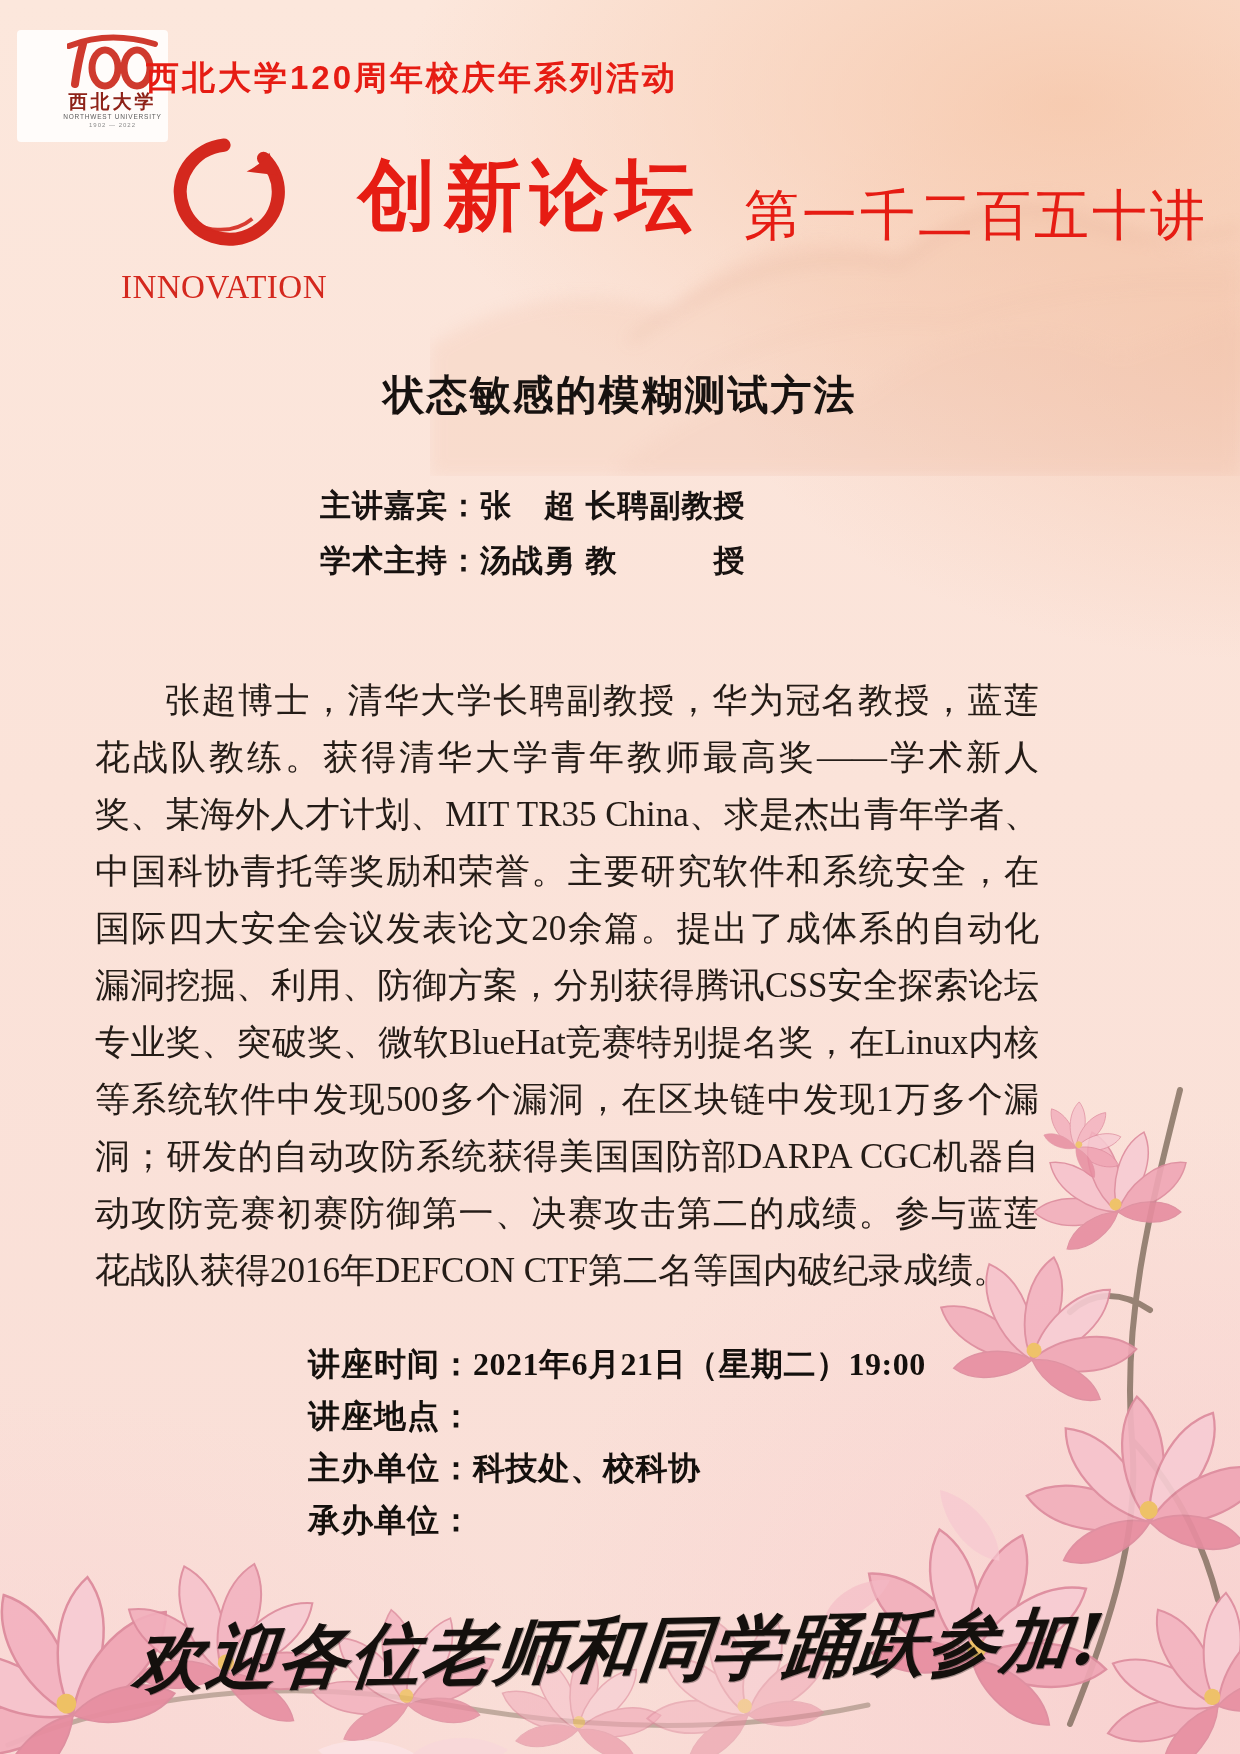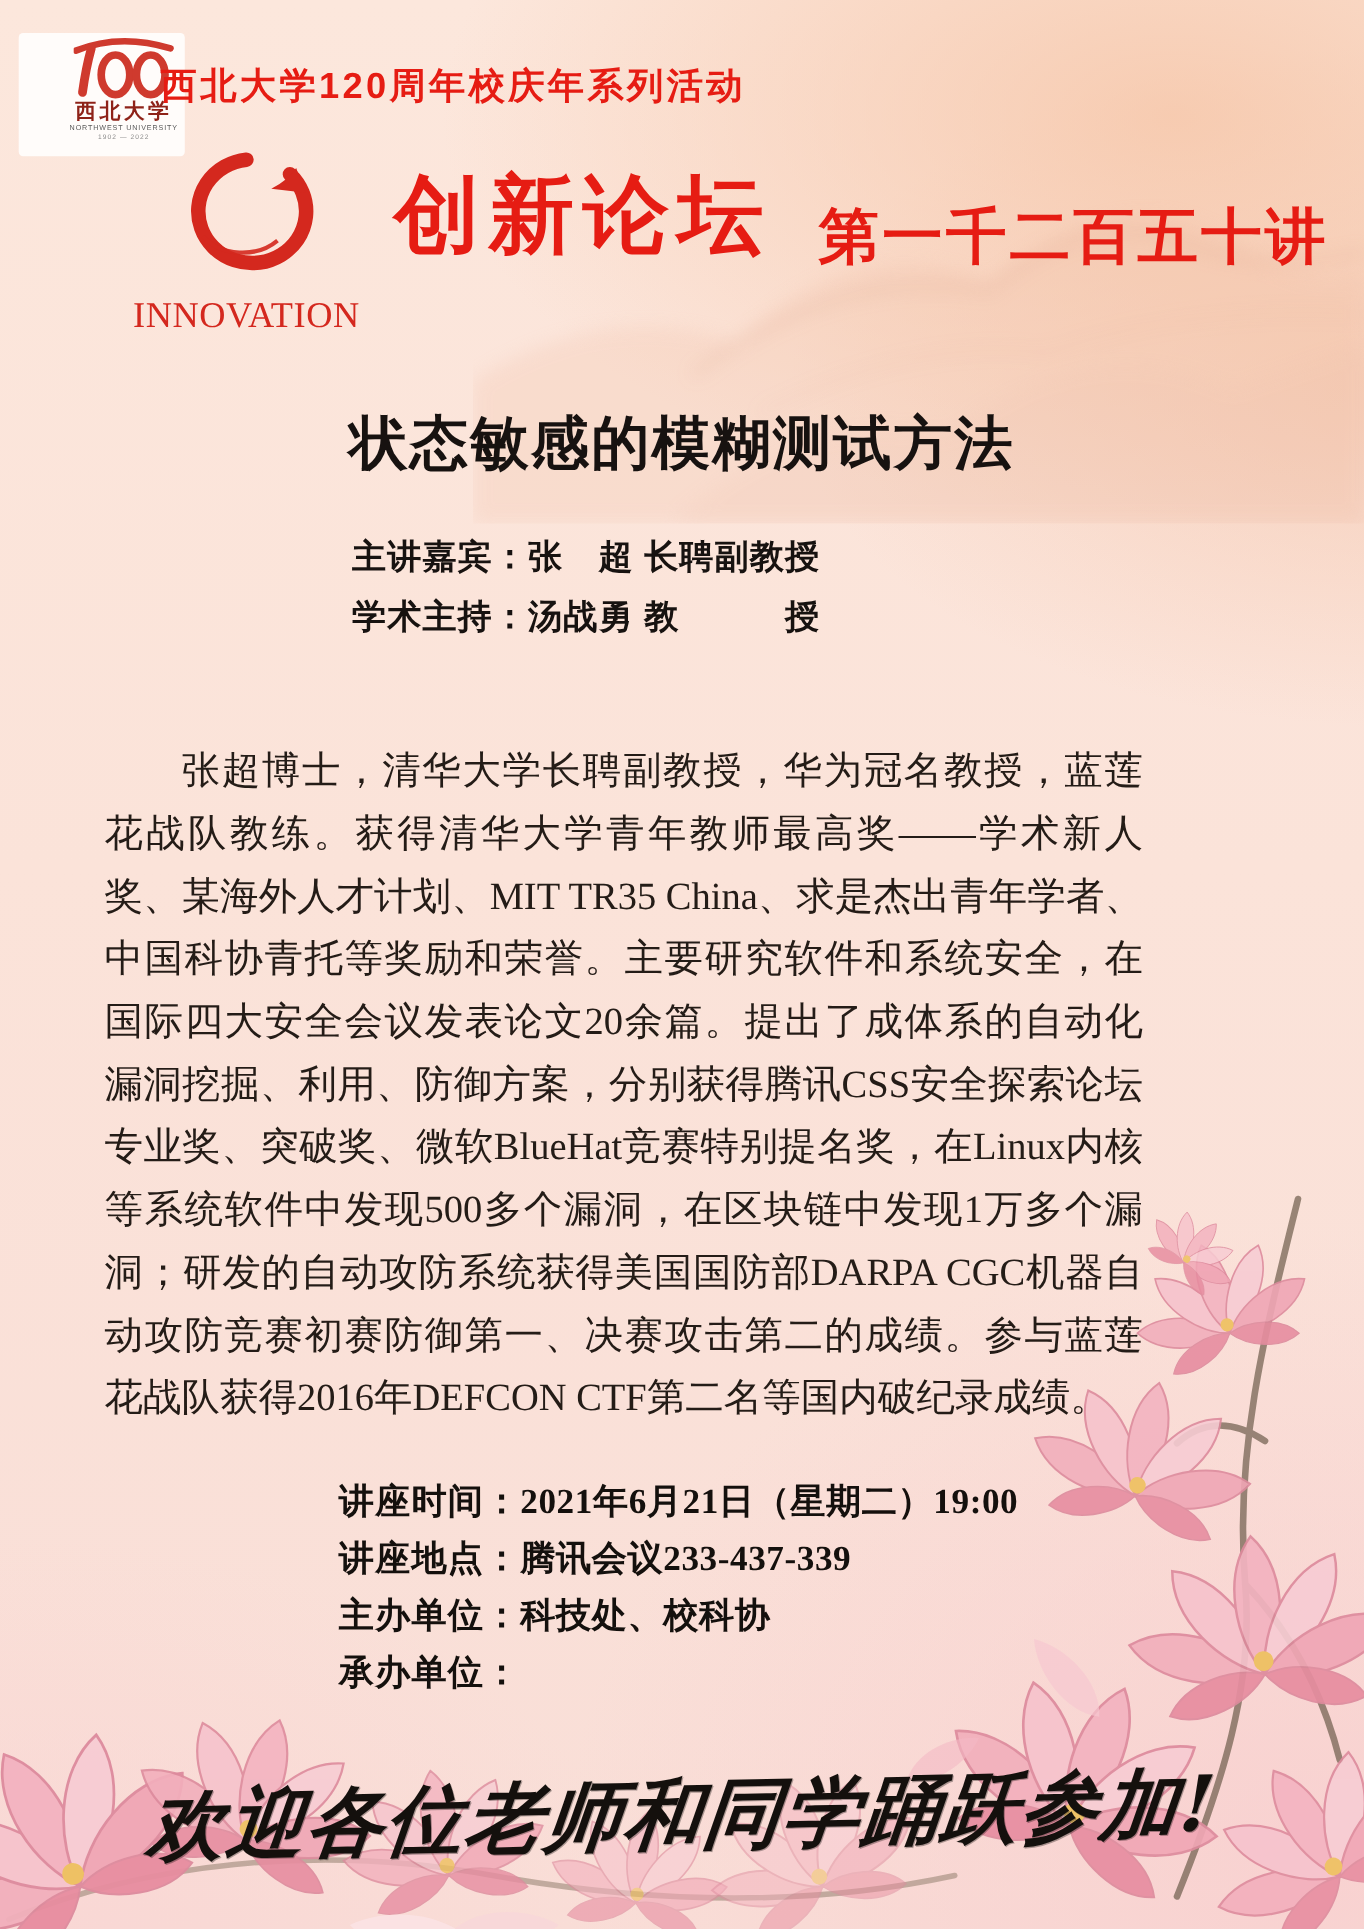--- a/index.html
+++ b/index.html
@@ -30,25 +30,25 @@
     text-align:center;
   }
   .innov{position:absolute;left:118px;top:128px;width:212px;text-align:center;z-index:3;}
   .innov svg{display:block;margin:0 auto;}
   .innov-label{
     font-family:"Liberation Serif",serif;font-size:33px;line-height:34px;
     color:var(--circle-red,#d4281e);letter-spacing:.5px;margin-top:4px;
   }
   .forum-row{position:absolute;left:358px;top:156px;z-index:3;display:flex;align-items:flex-start;white-space:nowrap;}
   .forum-title{font-size:78px;font-weight:900;line-height:1;letter-spacing:8px;color:var(--accent-red,#e61c13);}
-  .lecture-number{font-size:55px;font-weight:700;line-height:1;letter-spacing:3px;color:var(--accent-red,#e61c13);margin-left:42px;margin-top:32px;}
+  .lecture-number{font-size:55px;font-weight:400;line-height:1;letter-spacing:3px;color:var(--accent-red,#e61c13);margin-left:42px;margin-top:32px;}
   
   .lecture-title{
     position:absolute;left:0;right:0;top:368px;z-index:3;margin:0;text-align:center;
-    font-size:53px;font-weight:800;letter-spacing:2px;color:#171210;
+    font-size:41px;font-weight:800;letter-spacing:2px;color:#171210;
   }
   .people{position:absolute;left:320px;top:478px;z-index:3;}
   .people p{margin:0;font-size:31px;font-weight:700;line-height:55px;letter-spacing:1px;color:#171210;white-space:pre;}
   .bio{
     position:absolute;left:95px;top:672px;width:944px;z-index:3;margin:0;
     font-family:"Liberation Serif",serif;font-size:35px;line-height:57px;
     color:#241c17;text-align:justify;text-indent:70px;
   }
   .details{position:absolute;left:308px;top:1338px;z-index:3;list-style:none;margin:0;padding:0;}
   .detail-row{display:flex;font-size:32px;line-height:52px;font-weight:700;color:#14100d;white-space:pre;}
@@ -155,21 +155,20 @@
 
   <p class="bio">张超博士，清华大学长聘副教授，华为冠名教授，蓝莲花战队教练。获得清华大学青年教师最高奖——学术新人奖、某海外人才计划、MIT TR35 China、求是杰出青年学者、中国科协青托等奖励和荣誉。主要研究软件和系统安全，在国际四大安全会议发表论文20余篇。提出了成体系的自动化漏洞挖掘、利用、防御方案，分别获得腾讯CSS安全探索论坛专业奖、突破奖、微软BlueHat竞赛特别提名奖，在Linux内核等系统软件中发现500多个漏洞，在区块链中发现1万多个漏洞；研发的自动攻防系统获得美国国防部DARPA CGC机器自动攻防竞赛初赛防御第一、决赛攻击第二的成绩。参与蓝莲花战队获得2016年DEFCON CTF第二名等国内破纪录成绩。</p>
 
   <ul class="details">
     <li class="detail-row">
       <span class="detail-label">讲座时间：</span>
       <span class="detail-value">2021年6月21日（星期二）19:00</span>
     </li>
     <li class="detail-row">
       <span class="detail-label">讲座地点：</span>
-      <span class="detail-value">腾讯会议233-437-339</span>
     </li>
     <li class="detail-row">
       <span class="detail-label">主办单位：</span>
       <span class="detail-value">科技处、校科协</span>
     </li>
     <li class="detail-row">
       <span class="detail-label">承办单位：</span>
     </li>
   </ul>
 

